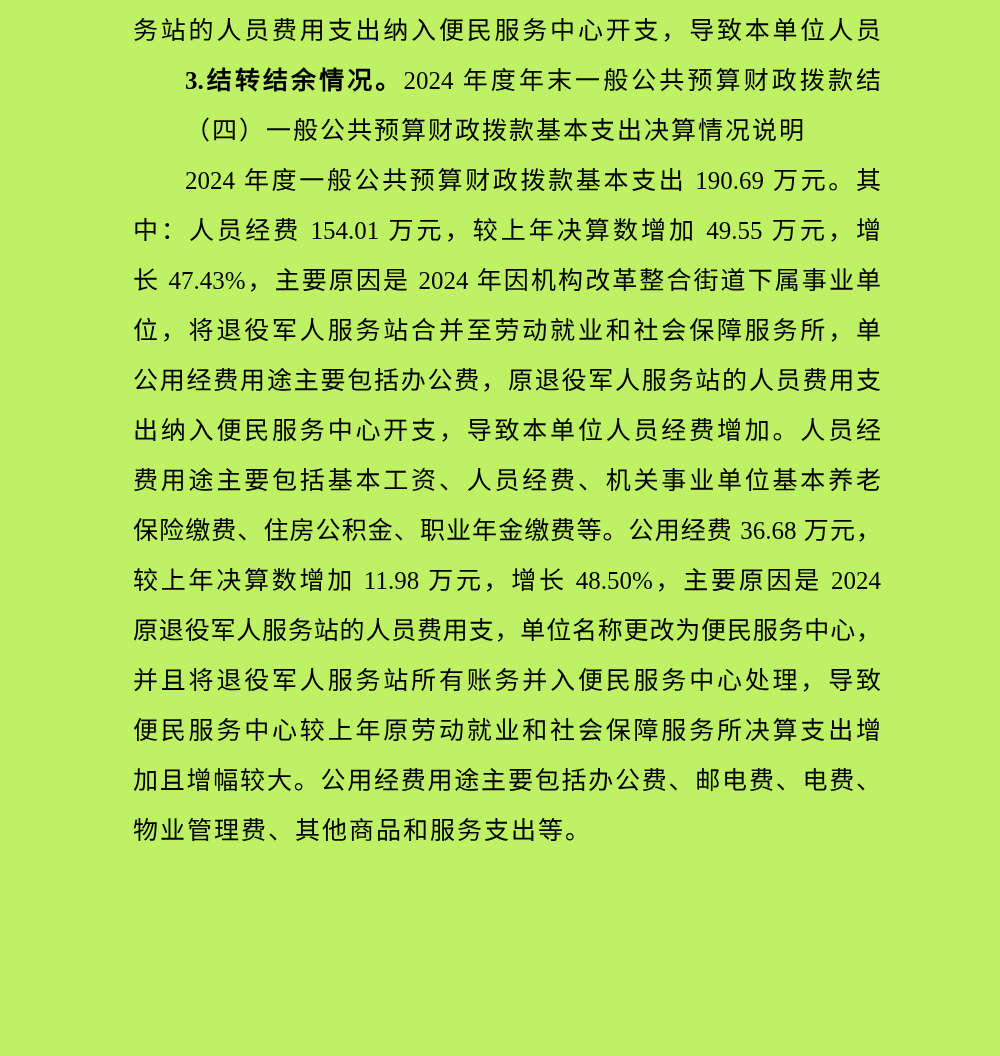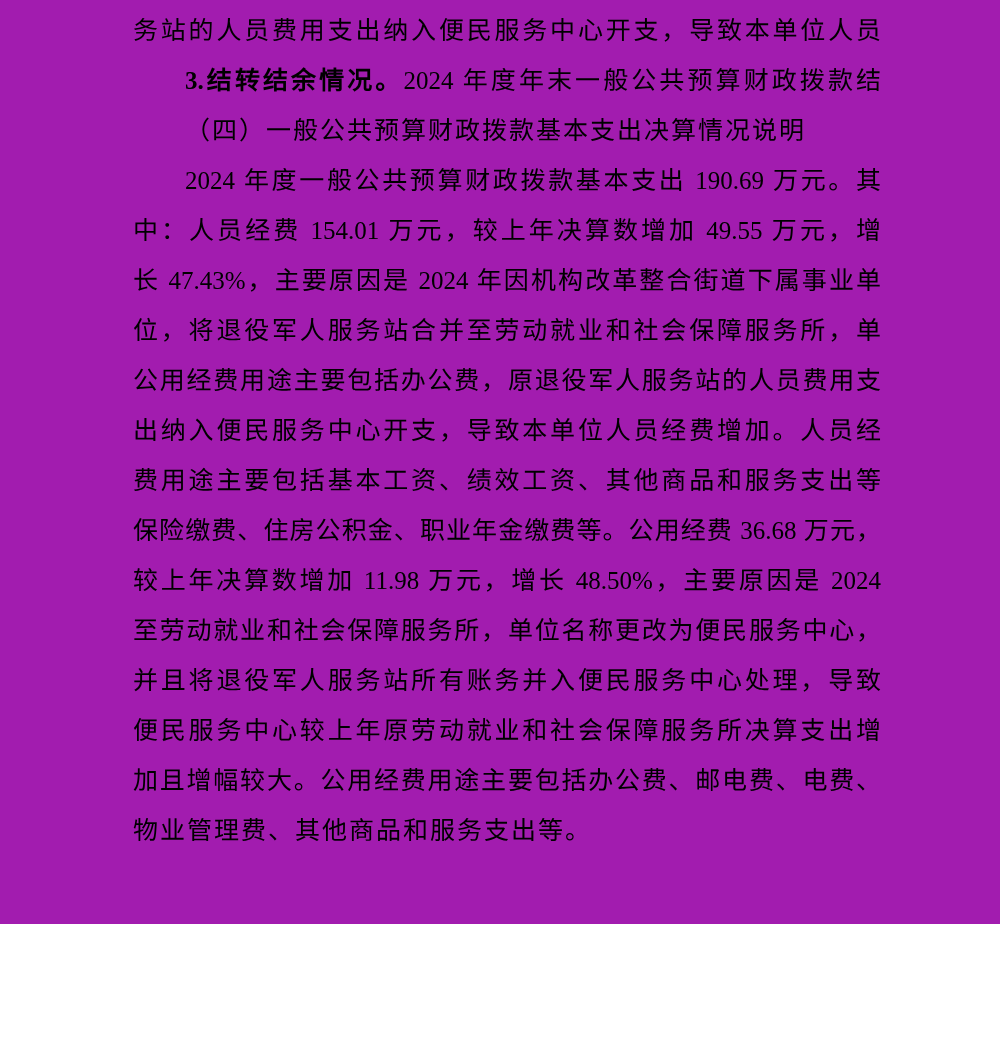--- a/index.html
+++ b/index.html
@@ -3,22 +3,22 @@
 <meta charset="utf-8">
 <style>
   html, body {
     margin: 0;
     padding: 0;
     background: #ffffff;
   }
   .page {
     position: relative;
     width: 1000px;
-    height: 924px;
-    background: #a21caf;
+    height: 1056px;
+    background: #bef264;
     overflow: hidden;
   }
   .text-block {
     position: absolute;
     left: 133px;
     top: 6px;
     width: 748px;
     color: #000000;
     font-family: "Liberation Serif", "DejaVu Serif", serif;
   }
@@ -50,22 +50,22 @@
   <div class="text-block">
       <div class="line justify"><span>务站的人员费用支出纳入便民服务中心开支，导致本单位人员</span></div>
       <div class="line justify indent"><span class="seg-bold">3.结转结余情况。</span><span>2024 年度年末一般公共预算财政拨款结</span></div>
       <div class="line left indent"><span>（四）一般公共预算财政拨款基本支出决算情况说明</span></div>
       <div class="line justify indent"><span>2024 年度一般公共预算财政拨款基本支出 190.69 万元。其</span></div>
       <div class="line justify"><span>中：人员经费 154.01 万元，较上年决算数增加 49.55 万元，增</span></div>
       <div class="line justify"><span>长 47.43%，主要原因是 2024 年因机构改革整合街道下属事业单</span></div>
       <div class="line justify"><span>位，将退役军人服务站合并至劳动就业和社会保障服务所，单</span></div>
       <div class="line justify"><span>公用经费用途主要包括办公费，原退役军人服务站的人员费用支</span></div>
       <div class="line justify"><span>出纳入便民服务中心开支，导致本单位人员经费增加。人员经</span></div>
-      <div class="line justify"><span>费用途主要包括基本工资、绩效工资、其他商品和服务支出等</span></div>
+      <div class="line justify"><span>费用途主要包括基本工资、人员经费、机关事业单位基本养老</span></div>
       <div class="line justify"><span>保险缴费、住房公积金、职业年金缴费等。公用经费 36.68 万元，</span></div>
       <div class="line justify"><span>较上年决算数增加 11.98 万元，增长 48.50%，主要原因是 2024</span></div>
-      <div class="line justify"><span>至劳动就业和社会保障服务所，单位名称更改为便民服务中心，</span></div>
+      <div class="line justify"><span>原退役军人服务站的人员费用支，单位名称更改为便民服务中心，</span></div>
       <div class="line justify"><span>并且将退役军人服务站所有账务并入便民服务中心处理，导致</span></div>
       <div class="line justify"><span>便民服务中心较上年原劳动就业和社会保障服务所决算支出增</span></div>
       <div class="line justify"><span>加且增幅较大。公用经费用途主要包括办公费、邮电费、电费、</span></div>
       <div class="line left"><span>物业管理费、其他商品和服务支出等。</span></div>
     </div>
 </div>
 
 </body></html>

